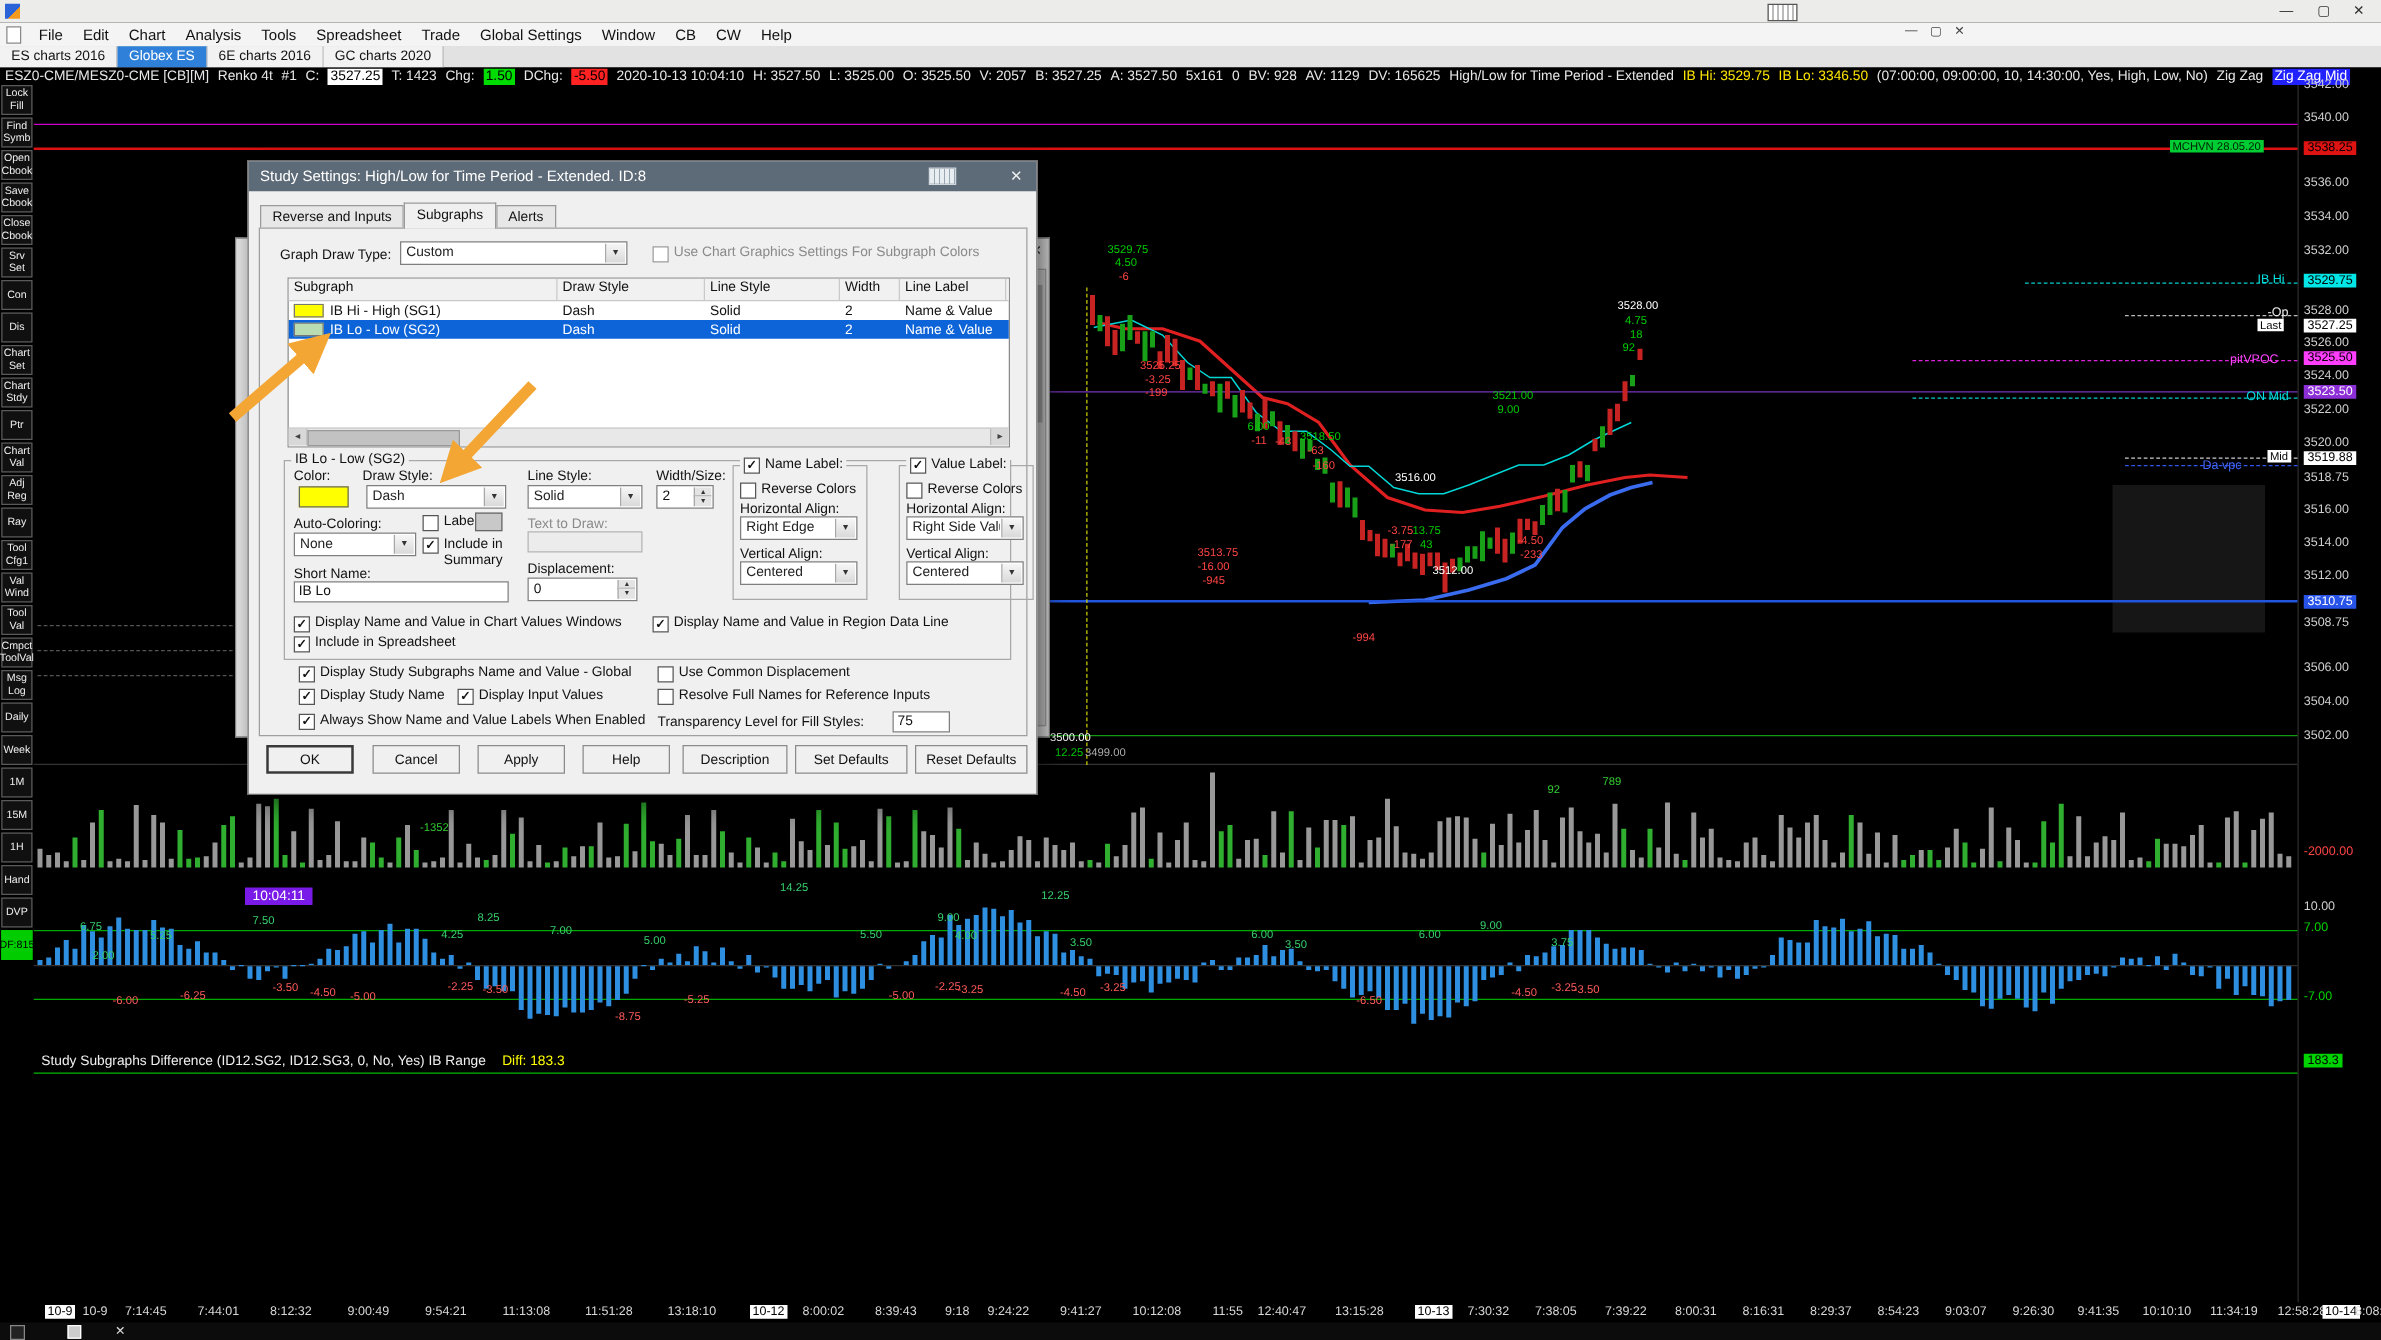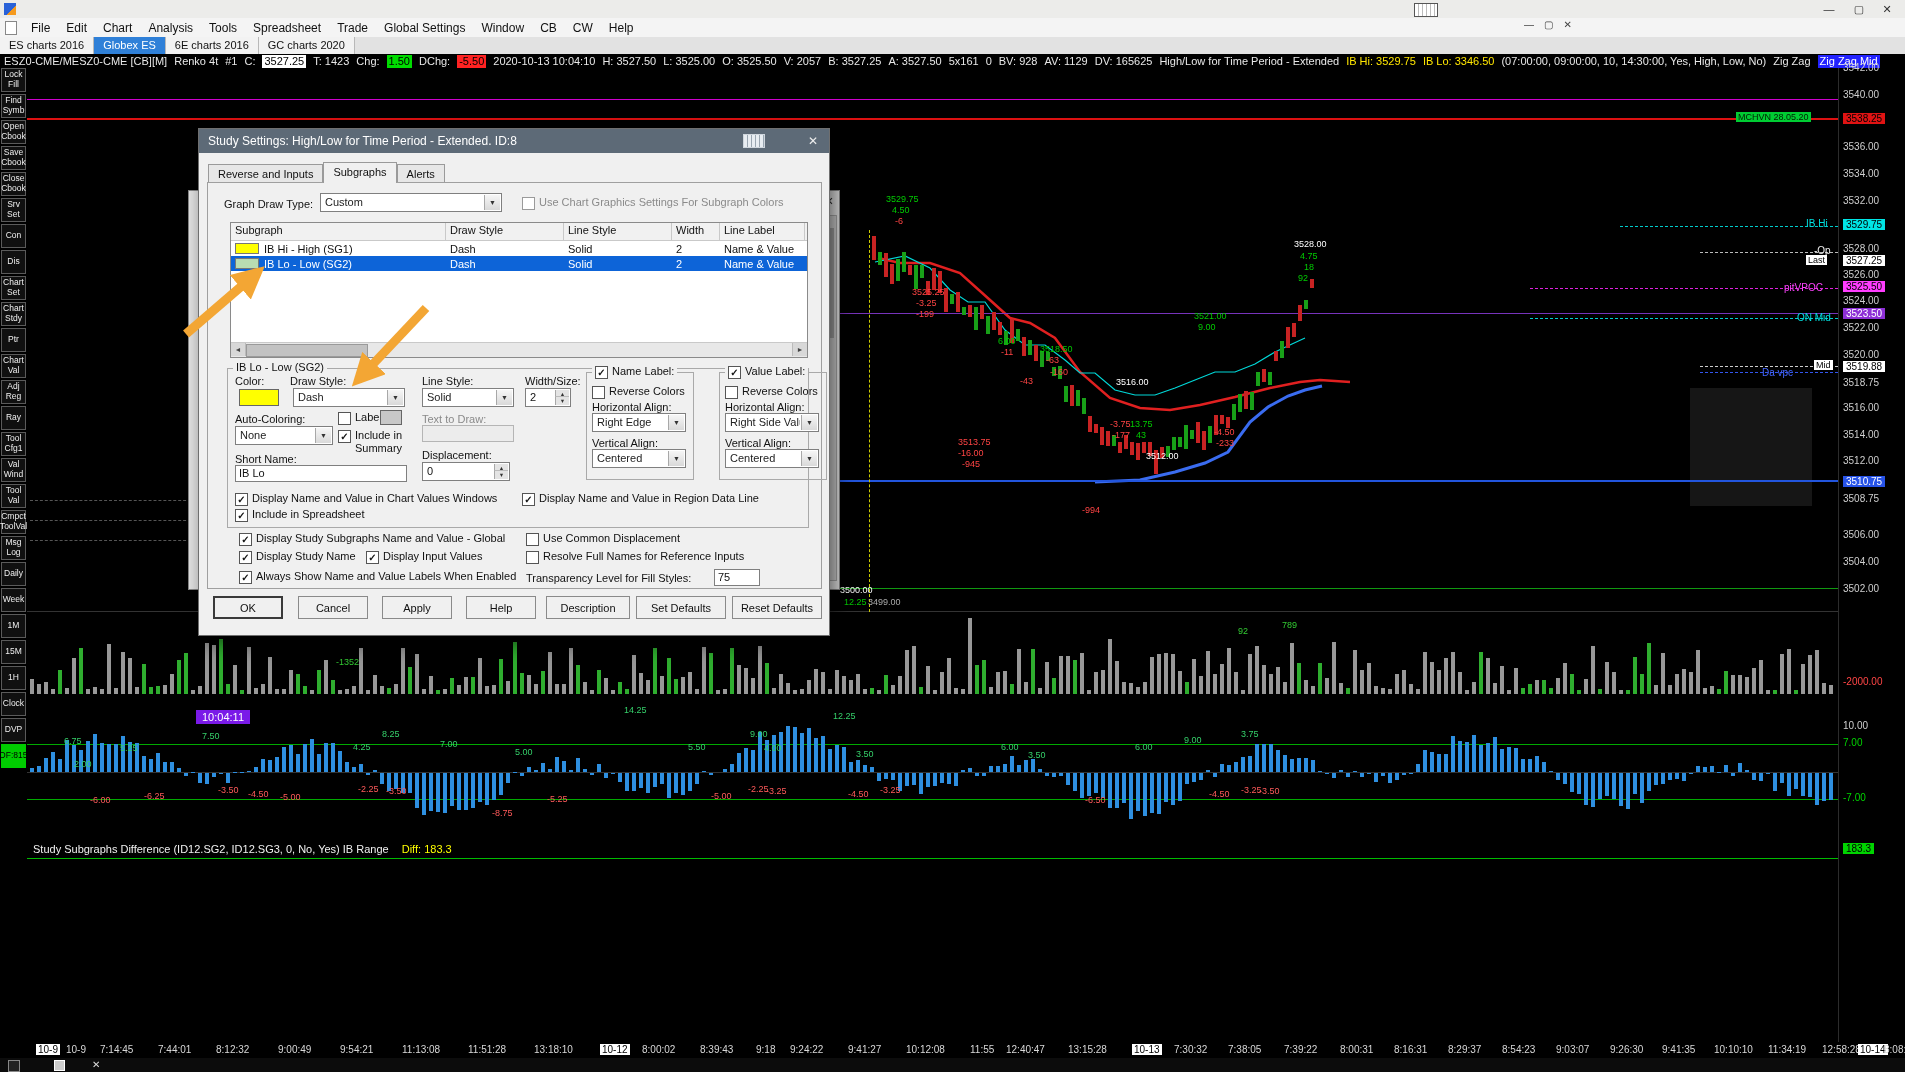--- a/index.html
+++ b/index.html
@@ -863,21 +863,21 @@
       <div class="ps greent" style="top: 792px;">-7.00</div>
       <div class="ps greenb" style="top: 843px;">183.3</div>
       <div class="ann" style="left: 886px; top: 194px; color: rgb(0, 204, 0);">3529.75</div>
       <div class="ann" style="left: 892px; top: 205px; color: rgb(0, 204, 0);">4.50</div>
       <div class="ann" style="left: 895px; top: 216px; color: rgb(255, 68, 68);">-6</div>
       <div class="ann" style="left: 912px; top: 287px; color: rgb(255, 68, 68);">3525.25</div>
       <div class="ann" style="left: 916px; top: 298px; color: rgb(255, 68, 68);">-3.25</div>
       <div class="ann" style="left: 916px; top: 309px; color: rgb(255, 68, 68);">-199</div>
       <div class="ann" style="left: 998px; top: 336px; color: rgb(0, 204, 0);">6.00</div>
       <div class="ann" style="left: 1001px; top: 347px; color: rgb(255, 68, 68);">-11</div>
-      <div class="ann" style="left: 1020px; top: 376px; color: rgb(255, 68, 68);">-43</div>
+      <div class="ann" style="left: 1020px; top: 348px; color: rgb(255, 68, 68);">-43</div>
       <div class="ann" style="left: 1040px; top: 344px; color: rgb(0, 204, 0);">3518.50</div>
       <div class="ann" style="left: 1046px; top: 355px; color: rgb(255, 68, 68);">-63</div>
       <div class="ann" style="left: 1050px; top: 367px; color: rgb(255, 68, 68);">-160</div>
       <div class="ann" style="left: 1116px; top: 377px; color: rgb(255, 255, 255);">3516.00</div>
       <div class="ann" style="left: 1194px; top: 311px; color: rgb(0, 204, 0);">3521.00</div>
       <div class="ann" style="left: 1198px; top: 322px; color: rgb(0, 204, 0);">9.00</div>
       <div class="ann" style="left: 958px; top: 437px; color: rgb(255, 68, 68);">3513.75</div>
       <div class="ann" style="left: 958px; top: 448px; color: rgb(255, 68, 68);">-16.00</div>
       <div class="ann" style="left: 962px; top: 459px; color: rgb(255, 68, 68);">-945</div>
       <div class="ann" style="left: 1110px; top: 419px; color: rgb(255, 68, 68);">-3.75</div>
@@ -918,21 +918,21 @@
       <div class="dlab" style="left: 624px; top: 705px; color: rgb(53, 208, 106);">14.25</div>
       <div class="dlab" style="left: 688px; top: 742px; color: rgb(53, 208, 106);">5.50</div>
       <div class="dlab" style="left: 750px; top: 729px; color: rgb(53, 208, 106);">9.00</div>
       <div class="dlab" style="left: 764px; top: 743px; color: rgb(53, 208, 106);">4.00</div>
       <div class="dlab" style="left: 833px; top: 711px; color: rgb(53, 208, 106);">12.25</div>
       <div class="dlab" style="left: 856px; top: 749px; color: rgb(53, 208, 106);">3.50</div>
       <div class="dlab" style="left: 1001px; top: 742px; color: rgb(53, 208, 106);">6.00</div>
       <div class="dlab" style="left: 1028px; top: 750px; color: rgb(53, 208, 106);">3.50</div>
       <div class="dlab" style="left: 1135px; top: 742px; color: rgb(53, 208, 106);">6.00</div>
       <div class="dlab" style="left: 1184px; top: 735px; color: rgb(53, 208, 106);">9.00</div>
-      <div class="dlab" style="left: 1241px; top: 729px; color: rgb(53, 208, 106); text-align: center;">3.75</div>
+      <div class="dlab" style="left: 1241px; top: 749px; color: rgb(53, 208, 106); text-align: center;">3.75</div>
       <div class="dlab" style="left: 90px; top: 795px; color: rgb(255, 90, 90);">-6.00</div>
       <div class="dlab" style="left: 144px; top: 791px; color: rgb(255, 90, 90);">-6.25</div>
       <div class="dlab" style="left: 218px; top: 785px; color: rgb(255, 90, 90);">-3.50</div>
       <div class="dlab" style="left: 248px; top: 789px; color: rgb(255, 90, 90);">-4.50</div>
       <div class="dlab" style="left: 280px; top: 792px; color: rgb(255, 90, 90);">-5.00</div>
       <div class="dlab" style="left: 358px; top: 784px; color: rgb(255, 90, 90);">-2.25</div>
       <div class="dlab" style="left: 386px; top: 786px; color: rgb(255, 90, 90);">-3.50</div>
       <div class="dlab" style="left: 492px; top: 808px; color: rgb(255, 90, 90);">-8.75</div>
       <div class="dlab" style="left: 547px; top: 794px; color: rgb(255, 90, 90);">-5.25</div>
       <div class="dlab" style="left: 711px; top: 791px; color: rgb(255, 90, 90);">-5.00</div>
@@ -970,21 +970,21 @@
       <div class="sbtn">Tool Cfg1</div>
       <div class="sbtn">Val Wind</div>
       <div class="sbtn">Tool Val</div>
       <div class="sbtn">Cmpct ToolVal</div>
       <div class="sbtn">Msg Log</div>
       <div class="sbtn">Daily</div>
       <div class="sbtn">Week</div>
       <div class="sbtn">1M</div>
       <div class="sbtn">15M</div>
       <div class="sbtn">1H</div>
-      <div class="sbtn">Clock</div>
+      <div class="sbtn">Hand</div>
       <div class="sbtn">DVP</div>
       <div class="sbtn green">DF:815</div>
     </div>
 
   <div id="timeaxis">
       <div class="tick hl" style="left: 36px;">10-9</div>
       <div class="tick" style="left: 66px;">10-9</div>
       <div class="tick" style="left: 100px;">7:14:45</div>
       <div class="tick" style="left: 158px;">7:44:01</div>
       <div class="tick" style="left: 216px;">8:12:32</div>

